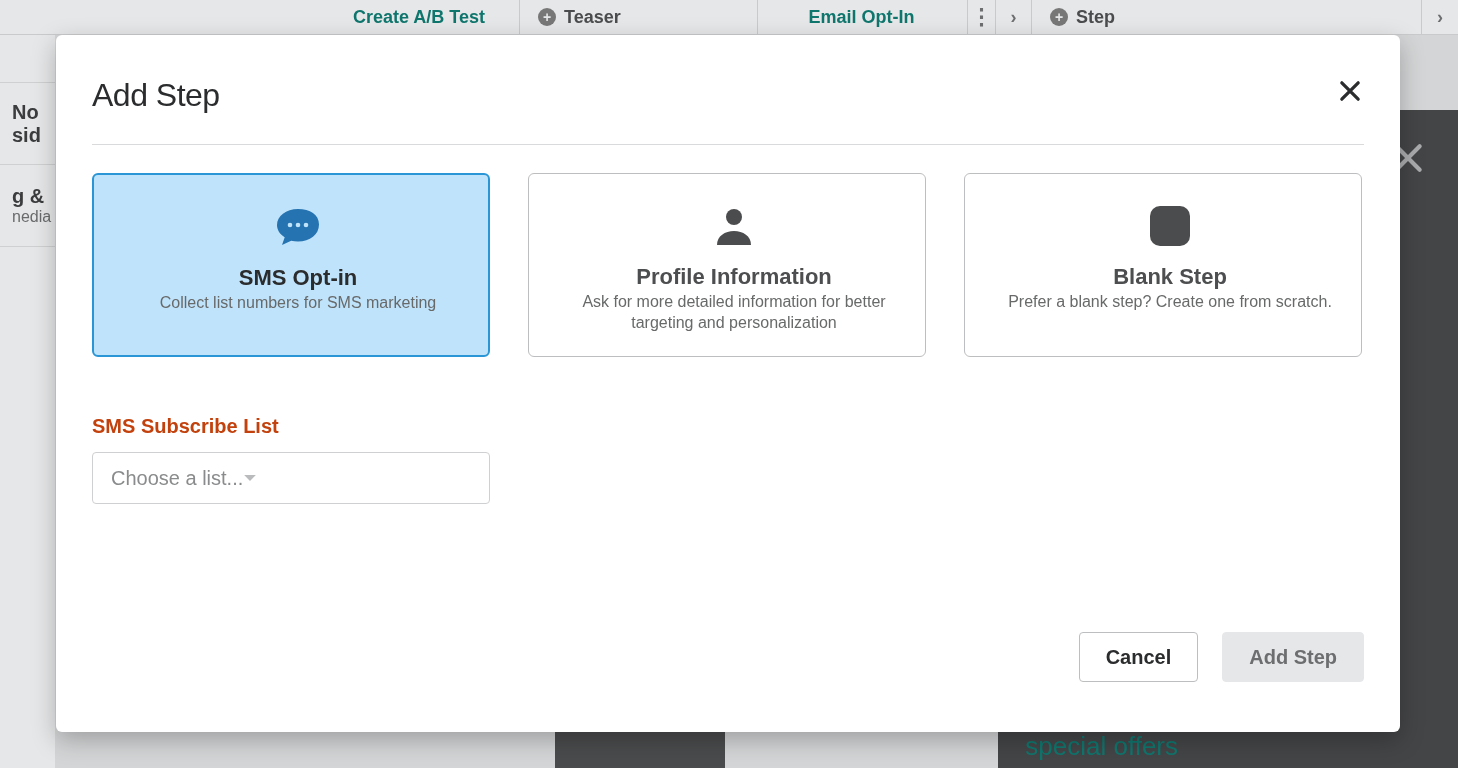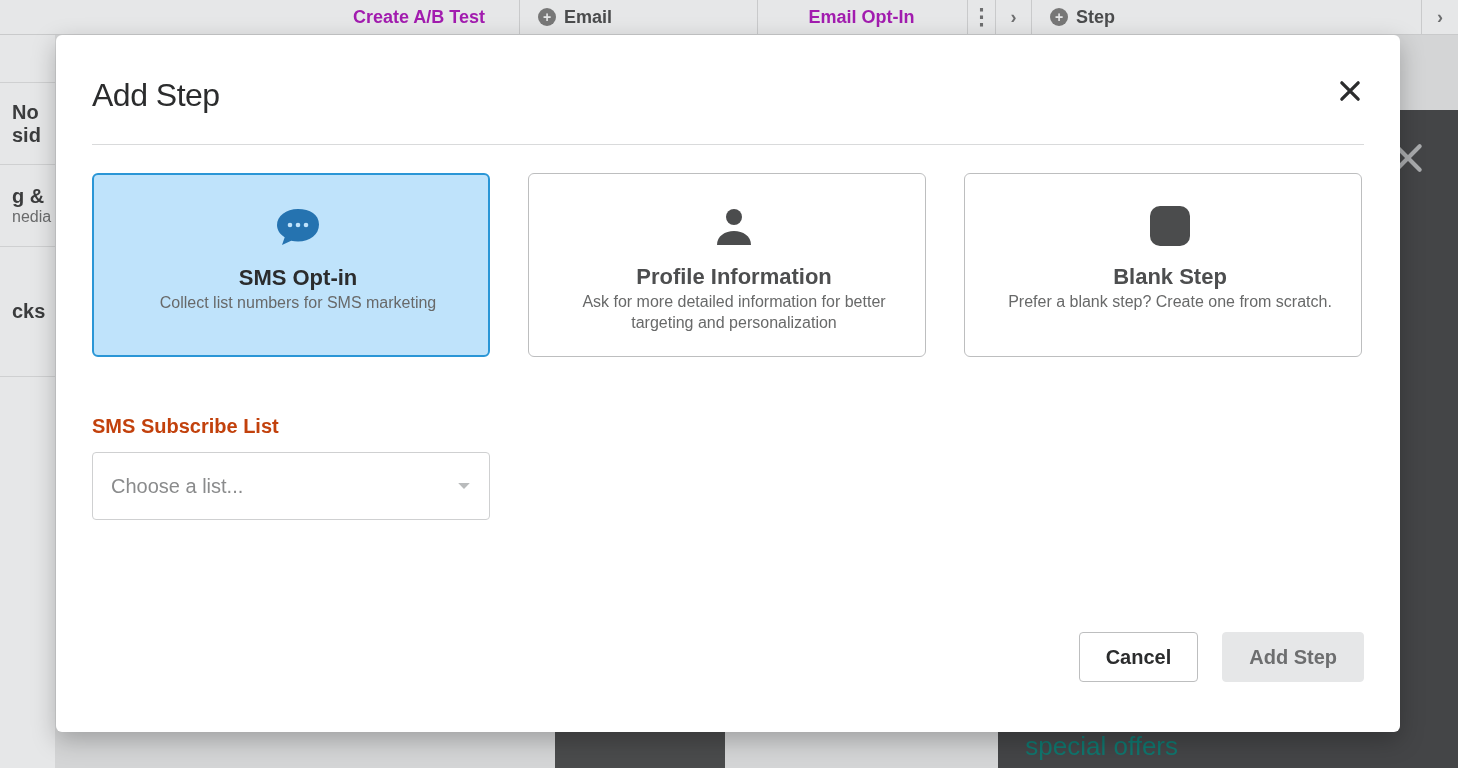--- a/index.html
+++ b/index.html
@@ -17,21 +17,21 @@
       background: #e6e7e8;
       display: flex; align-items: center;
       border-bottom: 1px solid #c9cacb;
     }
     .backdrop .cell {
       border-right: 1px solid #c9cacb;
       height: 100%; display: flex; align-items: center; justify-content: center;
       color: #4b4c4d; font-size: 18px; font-weight: 600;
       padding: 0 18px; white-space: nowrap;
     }
-    .backdrop .cell.link { color: #a21caf; font-weight: 600; padding-left: 16px; }
+    .backdrop .cell.link { color: #0f766e; font-weight: 600; padding-left: 16px; }
     .backdrop .plus-circle { width: 18px; height: 18px; background: #777; border-radius: 50%; color: #e6e7e8; display:inline-flex; align-items:center; justify-content:center; font-size:14px; line-height:1; margin-right:8px; font-weight:700; }
     .backdrop .chev { width: 36px; padding:0; color:#6d6e6f; font-size:18px; }
 
     .backdrop .leftcol {
       position: absolute; left: 0; top: 35px; bottom: 0; width: 55px;
       background: #e6e7e8;
     }
     .backdrop .leftcol .row {
       height: 82px; border-bottom: 1px solid #cfd0d1;
       display:flex; flex-direction:column; justify-content:center;
@@ -79,42 +79,42 @@
     }
     .card.selected { background: #bfe3fb; border-color: #2a96d6; border-width: 2px; }
     .card .icon { color: #4b4c4d; margin-bottom: 14px; display:flex; align-items:center; justify-content:center; height:48px; }
     .card.selected .icon { color: #2573b0; }
     .card .title { font-size: 22px; font-weight: 600; color: #4d4e4f; margin-bottom: 2px; }
     .card.selected .title { color: #2b2c2d; }
     .card .desc { font-size: 16px; color: #686969; line-height: 1.3; }
 
     .field-label { margin-top: 58px; font-size: 20px; font-weight: 600; color: #c2410c; }
     .select {
-      margin-top: 14px; width: 398px; height: 68px; border: 1px solid #cfd0d1; border-radius: 4px;
-      display: flex; align-items: center; justify-content: space-between;
+      margin-top: 14px; width: 398px; height: 52px; border: 1px solid #cfd0d1; border-radius: 4px;
+      display: flex; align-items: center; 
       padding: 0 18px; cursor: pointer;
     }
     .select .placeholder { font-size: 20px; color: #8a8b8c; }
     .select .caret { color: #b9bbbc; }
     .select .caret svg { width: 14px; height: 14px; display:block; }
 
     .footer { position: absolute; right: 36px; bottom: 50px; display: flex; gap: 24px; }
     .btn { height: 50px; padding: 18px 26px; border-radius: 4px; font-size: 20px; font-weight: 700; display:flex; align-items:center; justify-content:center; cursor:pointer; }
     .btn-secondary { background: #fff; border: 1.5px solid #bdbebf; color: #2b2c2d; }
     .btn-primary { background: #e6e7e8; border: 1.5px solid #e6e7e8; color: #6d6e6f; }
   </style>
 </head>
 <body>
 
 <div class="backdrop">
   <div class="topbar">
     <div class="cell link" style="width:520px; justify-content:flex-end; padding-right:34px;">Create A/B Test</div>
     <div class="cell" style="width:238px; justify-content:flex-start;">
       <span class="plus-circle">+</span>
-      <span>Email</span>
+      <span>Teaser</span>
     </div>
     <div class="cell link" style="width:210px; justify-content:center;">
       <span>Email Opt-In</span>
     </div>
     <div class="cell" style="width:28px; padding:0; color:#6d6e6f; font-size:22px;">⋮</div>
     <div class="cell chev">›</div>
     <div class="cell" style="flex:1; justify-content:flex-start;">
       <span class="plus-circle">+</span>
       <span>Step</span>
     </div>
@@ -122,23 +122,20 @@
   </div>
 
   <div class="leftcol">
     <div class="row" style="height:48px;"></div>
     <div class="row">
         <span>No sid</span>
       </div>
     <div class="row">
         <span>g &amp;</span>
         <span class="sub">nedia</span>
-      </div>
-    <div class="row" style="height:130px;">
-        <span>cks</span>
       </div>
   </div>
 
   <div class="darkpanel">
     <div class="close">
       <svg viewBox="0 0 24 24" fill="none" stroke="currentColor" stroke-width="2.5" stroke-linecap="round">
           <path d="M5 5l14 14M19 5L5 19"></path>
         </svg>
     </div>
   </div>

